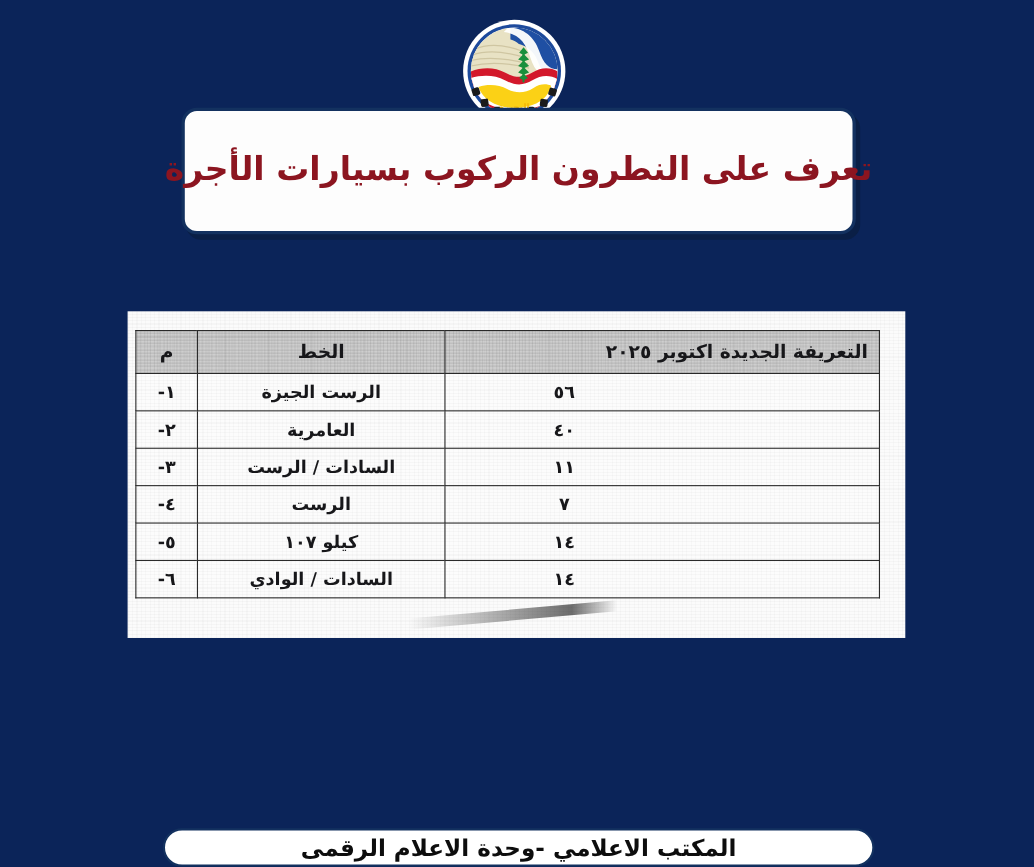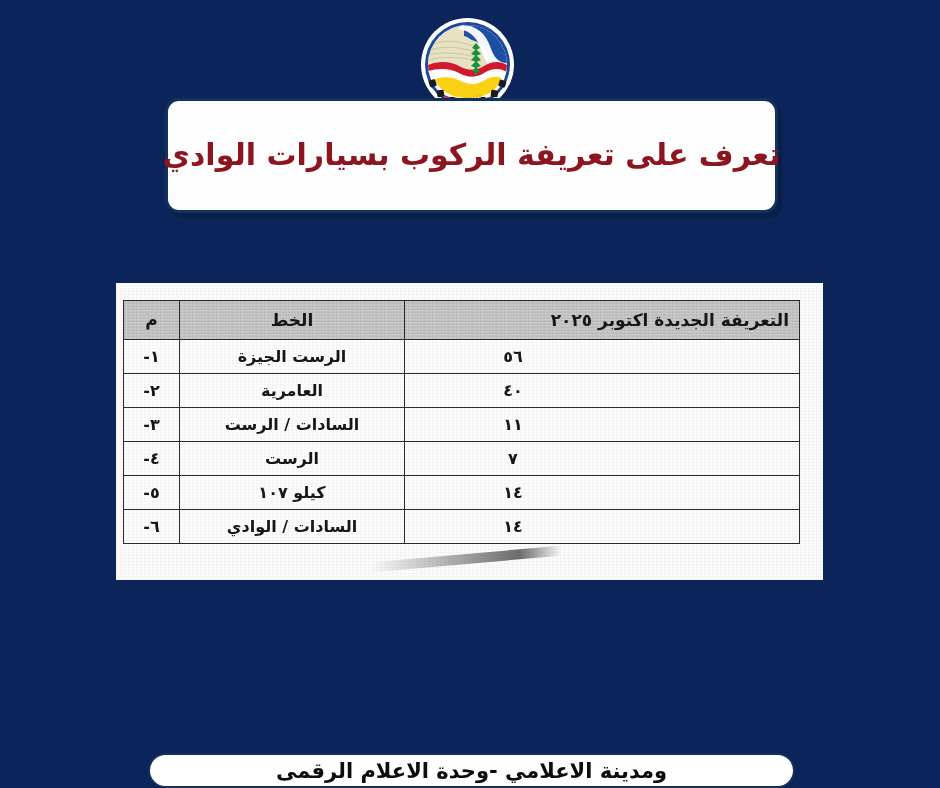--- a/index.html
+++ b/index.html
@@ -211,21 +211,21 @@
         <rect x="58" y="79" width="7" height="7" rx="1.5"></rect>
         <rect x="70" y="72" width="7" height="7" rx="1.5" transform="rotate(8 73 75)"></rect>
         <rect x="78" y="62" width="7" height="7" rx="1.5" transform="rotate(18 81 65)"></rect>
       </g>
       <text x="46.5" y="82" text-anchor="middle" font-family="DejaVu Sans, sans-serif" font-size="8" font-weight="bold" fill="#f2b705">البحيرة</text>
     </svg>
   </div>
 </div>
 
 <div id="title-banner">
-  <div class="title-line">تعرف على تعريفة الركوب بسيارات الوادي</div>
+  <div class="title-line">تعرف على النطرون الركوب بسيارات الأجرة</div>
 </div>
 
 <div id="paper">
   <table id="tariff">
     <colgroup>
       <col class="c-fare">
         <col class="c-line">
         <col class="c-num">
     </colgroup>
     <thead>
@@ -265,14 +265,14 @@
         <td class="d-fare">١٤</td>
         <td class="d-line">السادات / الوادي</td>
         <td class="d-num">٦-</td>
       </tr>
     </tbody>
   </table>
   <div id="scan-tex"></div>
 </div>
 
 <div id="footer-pill">
-  <span id="footer-text">ومدينة الاعلامي -وحدة الاعلام الرقمى</span>
+  <span id="footer-text">المكتب الاعلامي -وحدة الاعلام الرقمى</span>
 </div>
 
 </body></html>

